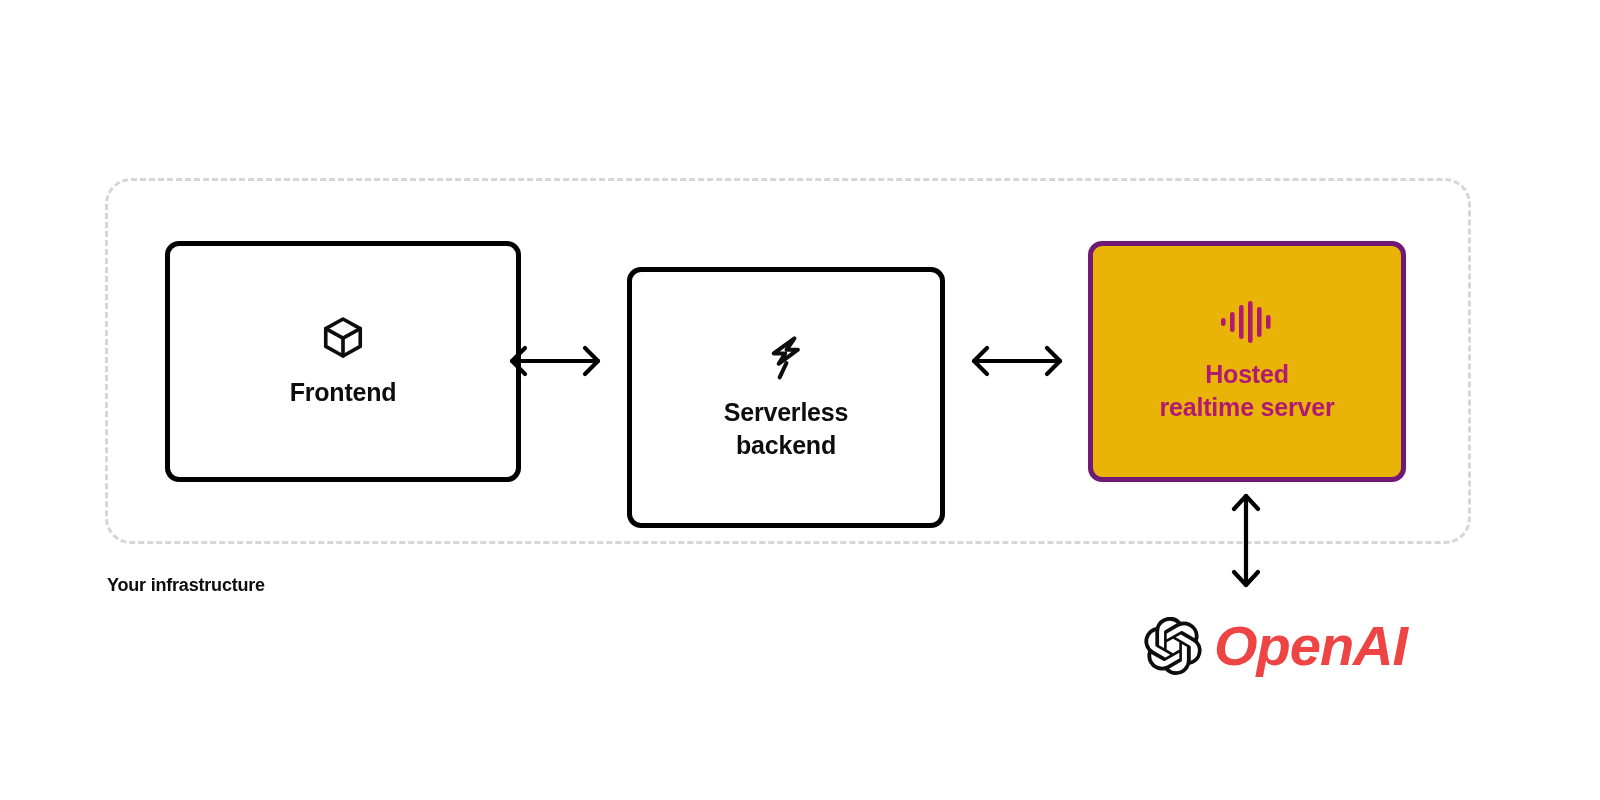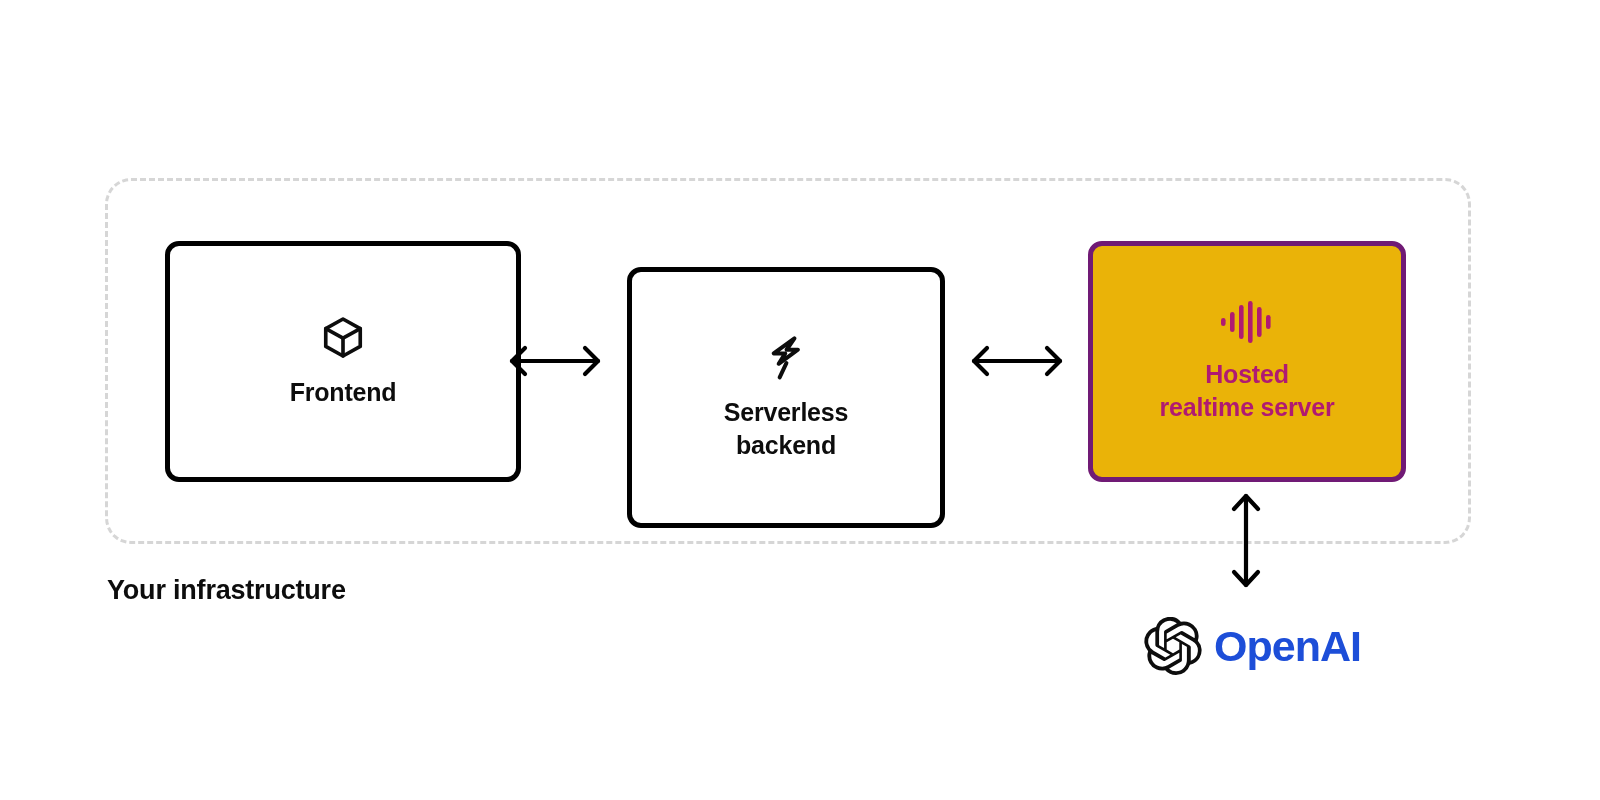--- a/index.html
+++ b/index.html
@@ -30,21 +30,21 @@
     height: 366px;
     border: 3px dashed #d6d6d6;
     border-radius: 26px;
     box-sizing: border-box;
   }
 
   .infra-label {
     position: absolute;
     left: 107px;
     top: 575px;
-    font-size: 27px;
+    font-size: 18px;
     font-weight: bold;
     color: #0d0d0d;
     letter-spacing: -0.2px;
     white-space: nowrap;
   }
 
   
   .node {
     position: absolute;
     box-sizing: border-box;
@@ -105,25 +105,26 @@
   
   .openai-lockup {
     position: absolute;
     left: 1144px;
     top: 617px;
     display: flex;
     align-items: center;
     gap: 12px;
   }
   .openai-wordmark {
-    font-size: 43px;
+    font-size: 56px;
     font-weight: bold;
-    color: #1d4ed8;
+    color: #ef4444;
     letter-spacing: -1px;
     line-height: 1;
+    font-style: italic;
   }
 </style>
 </head>
 <body>
 
 <div id="canvas">
 
   <div class="infra-boundary"></div>
 
   <div class="infra-label">Your infrastructure</div>

